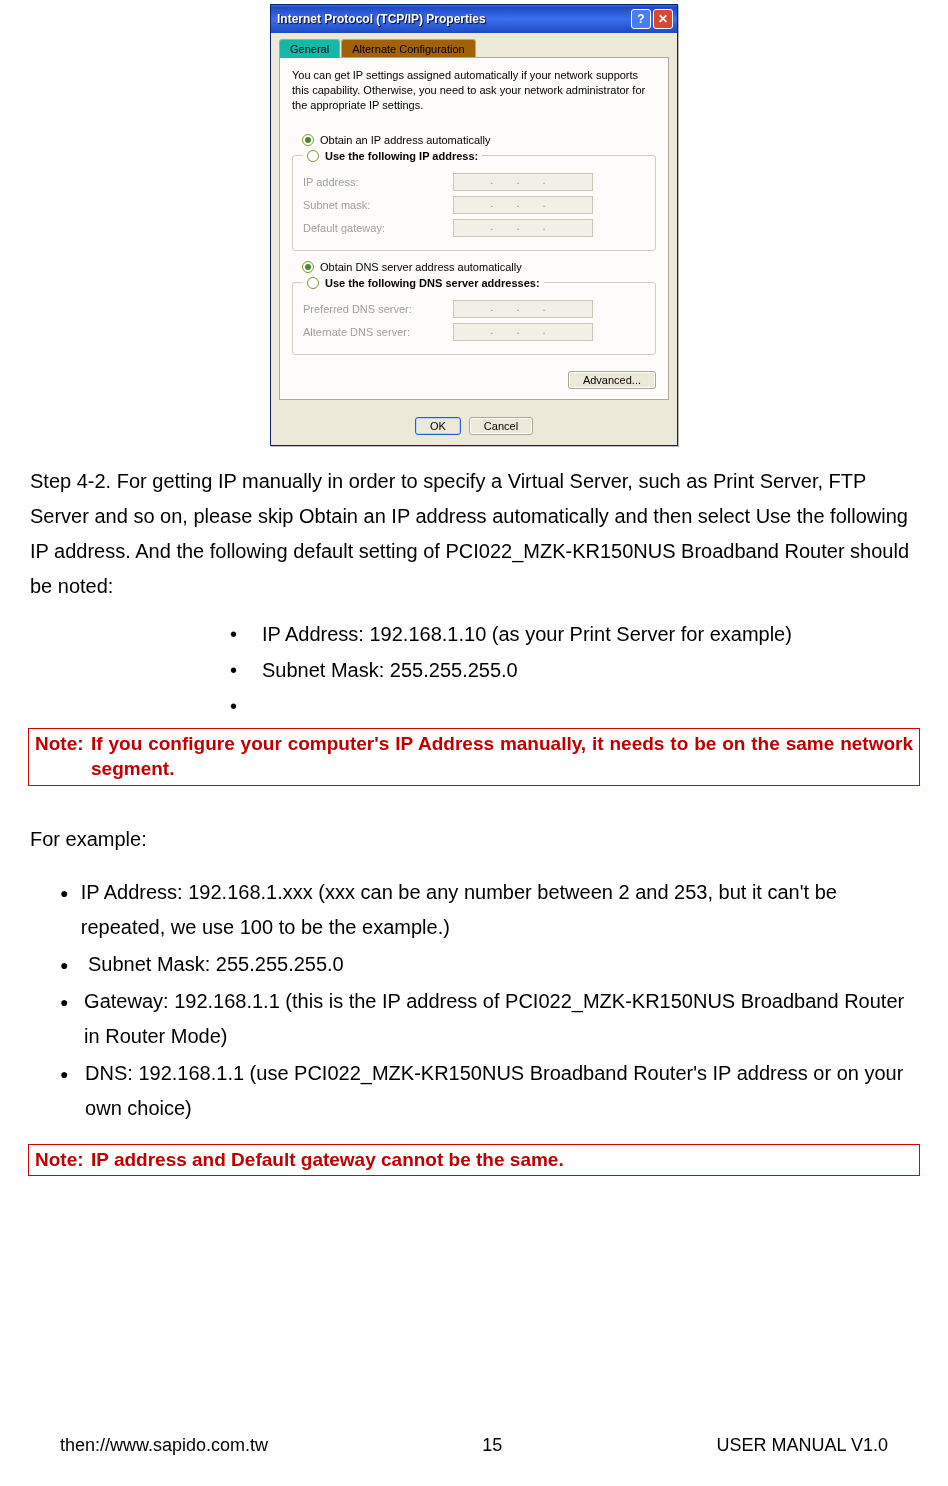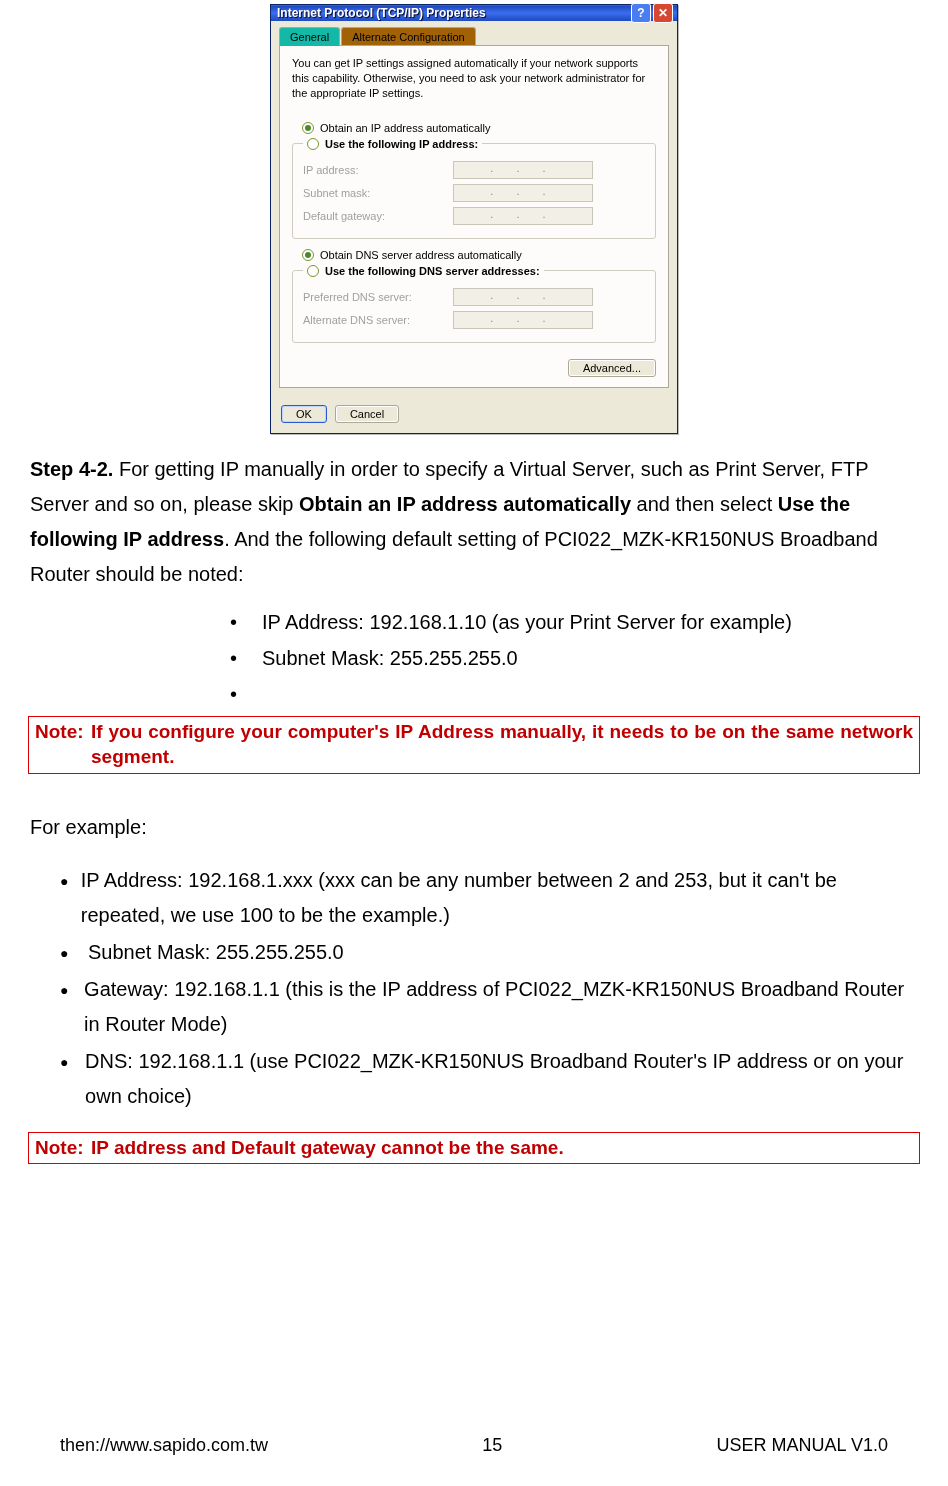--- a/index.html
+++ b/index.html
@@ -13,21 +13,21 @@
   }
   
   .dialog {
     width: 408px;
     margin: 4px auto 0 auto;
     border: 1px solid #0a246a;
     background: #ece9d8;
     box-shadow: 1px 1px 0 #bbb;
   }
   .titlebar {
-    height: 16px;
+    height: 28px;
     background: linear-gradient(to bottom,#3a6df0 0%,#1f4abf 8%,#3a6df0 50%,#1f4abf 100%);
     display: flex;
     align-items: center;
     padding: 0 4px 0 6px;
     color: #fff;
     font-weight: bold;
     font-size: 12px;
   }
   .tb-title { flex: 1; text-shadow: 1px 1px 1px #002; }
   .tb-btn {
@@ -109,35 +109,35 @@
   .btn-row-adv { display:flex; justify-content:flex-end; padding-top:6px;}
   .xp-btn {
     font-size: 11px;
     background: #ece9d8;
     border: 1px solid #aca899;
     border-radius: 3px;
     padding: 2px 14px;
     box-shadow: inset 0 0 0 1px #fff;
   }
   .dlg-footer {
-    display:flex; justify-content:flex-start;
+    display:flex; justify-content:center;
     gap: 8px;
     padding: 8px 10px 10px 10px;
   }
   .xp-btn.default {
     border: 1px solid #2a5bd7;
     box-shadow: inset 0 0 0 1px #bcd4ff;
   }
   
   .doc {
     padding: 18px 30px 0 30px;
     font-size: 20px;
     line-height: 1.75;
   }
-  .step strong { font-weight: bold; }
+  .step strong { font-weight: normal; }
   .sublist {
     margin: 14px 0 6px 200px;
     list-style: none;
   }
   .sublist li {
     display:flex;
     margin: 4px 0;
     line-height:1.6;
   }
   .dbullet { width: 32px; }

